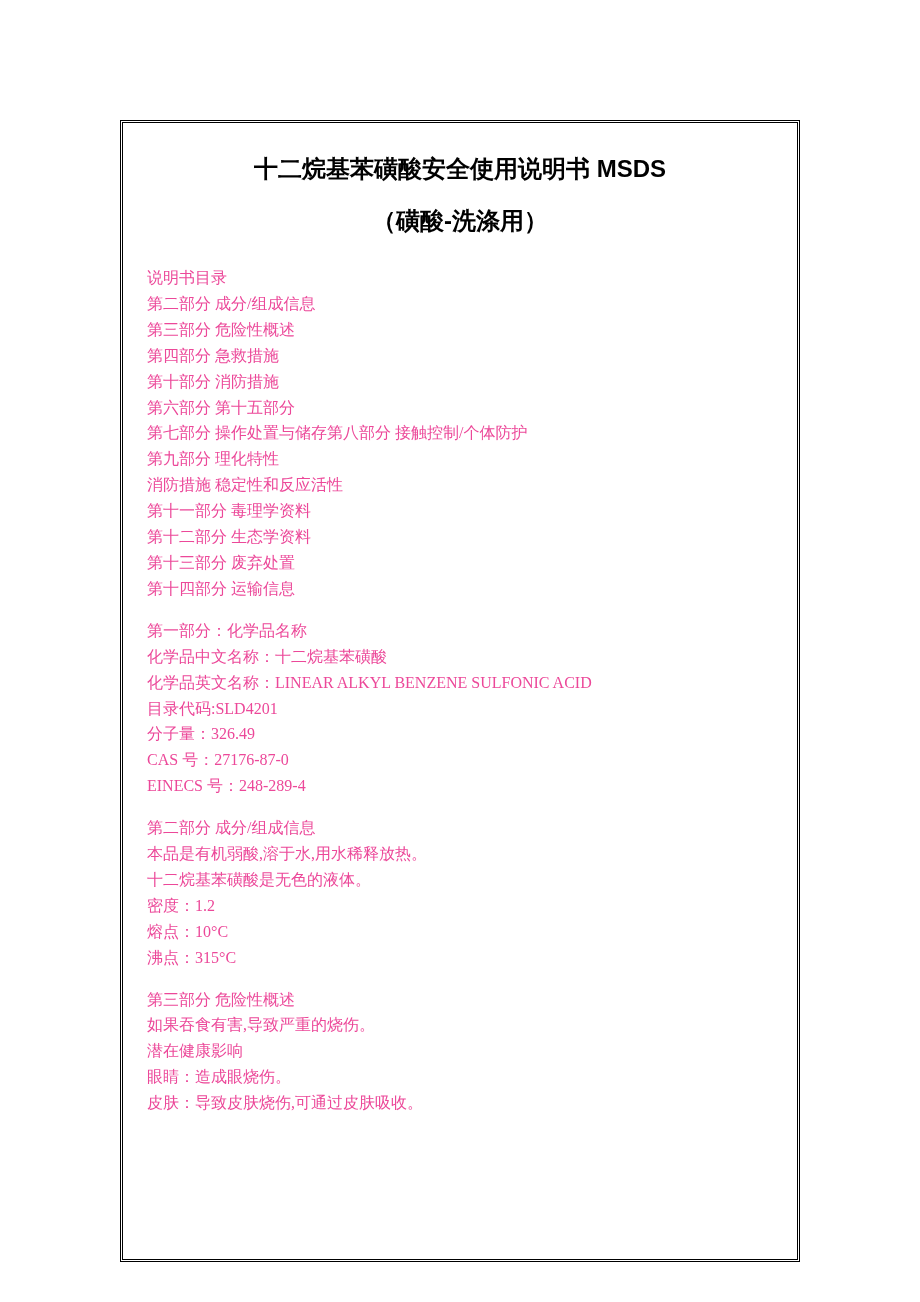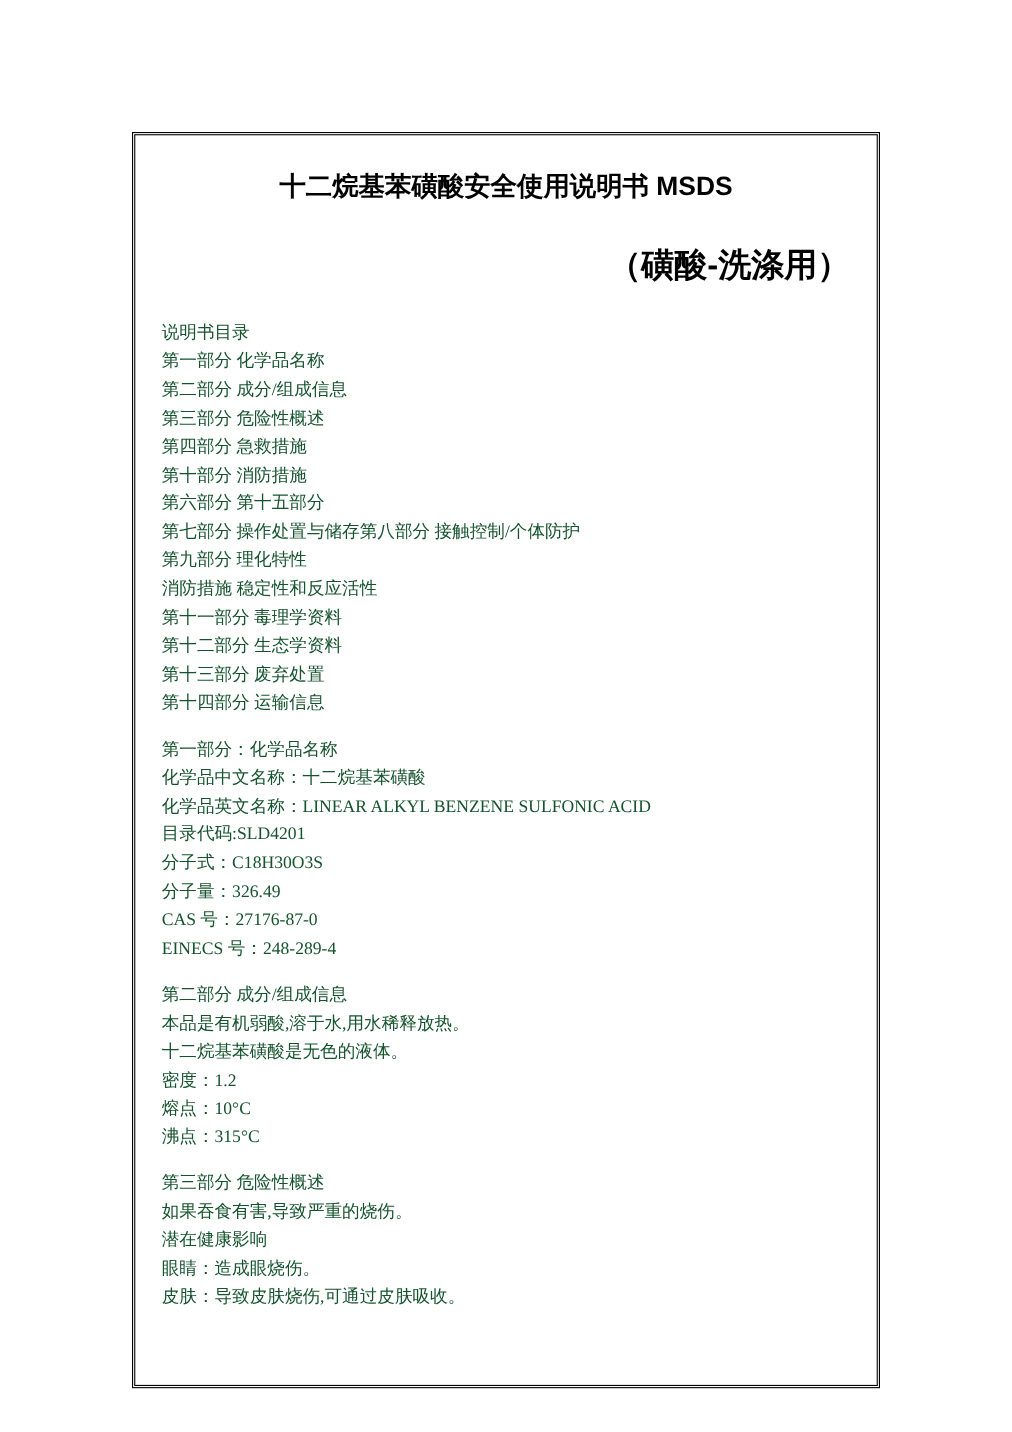--- a/index.html
+++ b/index.html
@@ -12,72 +12,70 @@
   }
   .page-border {
     border: 3px double #000;
     padding: 30px 24px 24px 24px;
     height: 100%;
   }
   .title {
     text-align: center;
     font-size: 24px;
     font-weight: bold;
-    margin-bottom: 36px;
+    margin-bottom: 20px;
     font-family: "SimHei", "黑体", sans-serif;
   }
   .subtitle {
-    text-align: right;
-    font-size: 30px;
+    text-align: center;
+    font-size: 24px;
     font-weight: bold;
     margin-bottom: 28px;
     font-family: Liberation Sans, sans-serif;
   }
   .body-text {
     font-size: 16px;
     line-height: 1.62;
-    color: #14532d;
+    color: #ec4899;
   }
   .section-break {
     height: 16px;
   }
   .line { white-space: pre-wrap; }
 </style>
 </head>
 <body>
 
 <div class="page-border">
 
   <div class="title">十二烷基苯磺酸安全使用说明书 MSDS</div>
   <div class="subtitle">（磺酸-洗涤用）</div>
 
   <div class="body-text">
 
     <div class="line">说明书目录</div>
-    <div class="line">第一部分 化学品名称</div>
     <div class="line">第二部分 成分/组成信息</div>
     <div class="line">第三部分 危险性概述</div>
     <div class="line">第四部分 急救措施</div>
     <div class="line">第十部分 消防措施</div>
     <div class="line">第六部分 第十五部分</div>
     <div class="line">第七部分 操作处置与储存第八部分 接触控制/个体防护</div>
     <div class="line">第九部分 理化特性</div>
     <div class="line">消防措施 稳定性和反应活性</div>
     <div class="line">第十一部分 毒理学资料</div>
     <div class="line">第十二部分 生态学资料</div>
     <div class="line">第十三部分 废弃处置</div>
     <div class="line">第十四部分 运输信息</div>
 
     <div class="section-break"></div>
 
     <div class="line">第一部分：化学品名称</div>
     <div class="line">化学品中文名称：十二烷基苯磺酸</div>
     <div class="line">化学品英文名称：LINEAR ALKYL BENZENE SULFONIC ACID</div>
     <div class="line">目录代码:SLD4201</div>
-    <div class="line">分子式：C18H30O3S</div>
     <div class="line">分子量：326.49</div>
     <div class="line">CAS 号：27176-87-0</div>
     <div class="line">EINECS 号：248-289-4</div>
 
     <div class="section-break"></div>
 
     <div class="line">第二部分 成分/组成信息</div>
     <div class="line">本品是有机弱酸,溶于水,用水稀释放热。</div>
     <div class="line">十二烷基苯磺酸是无色的液体。</div>
     <div class="line">密度：1.2</div>

